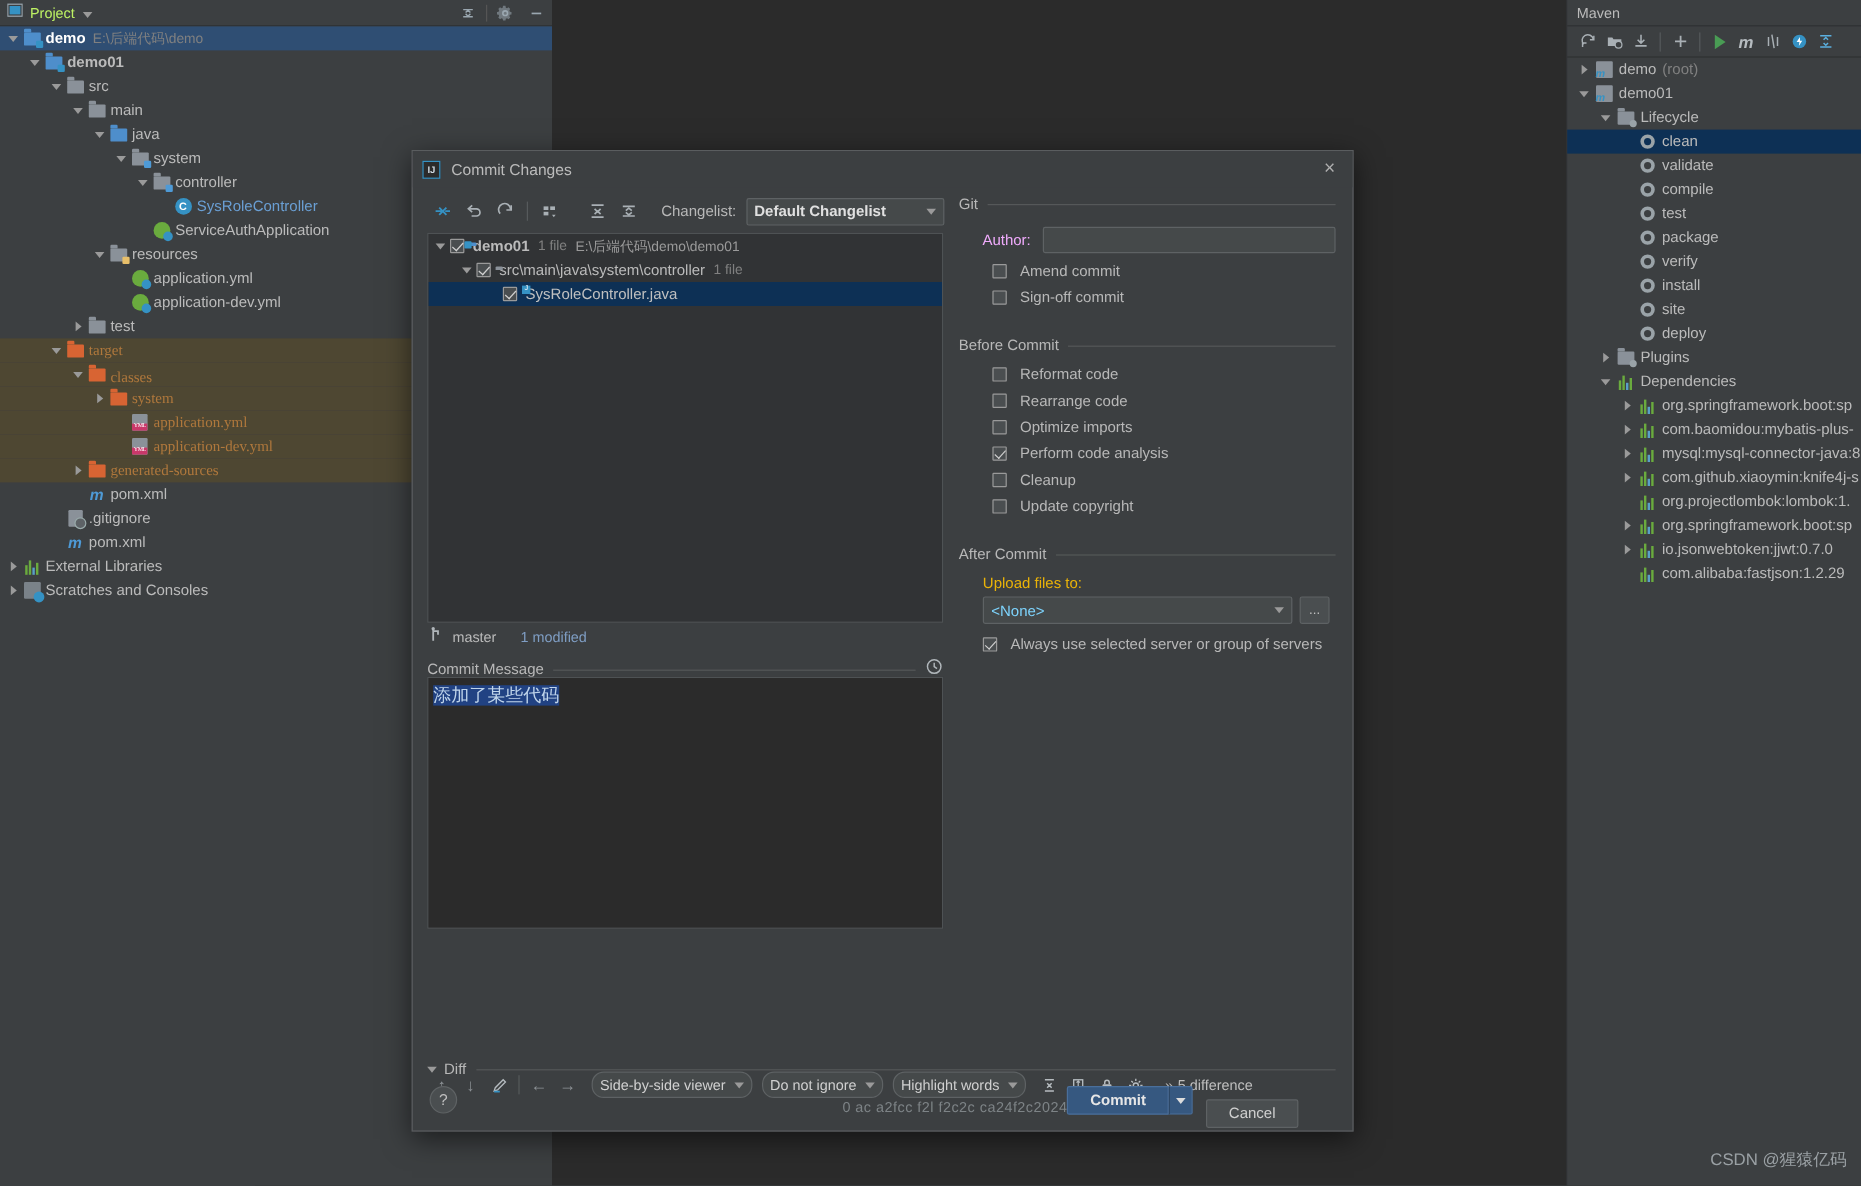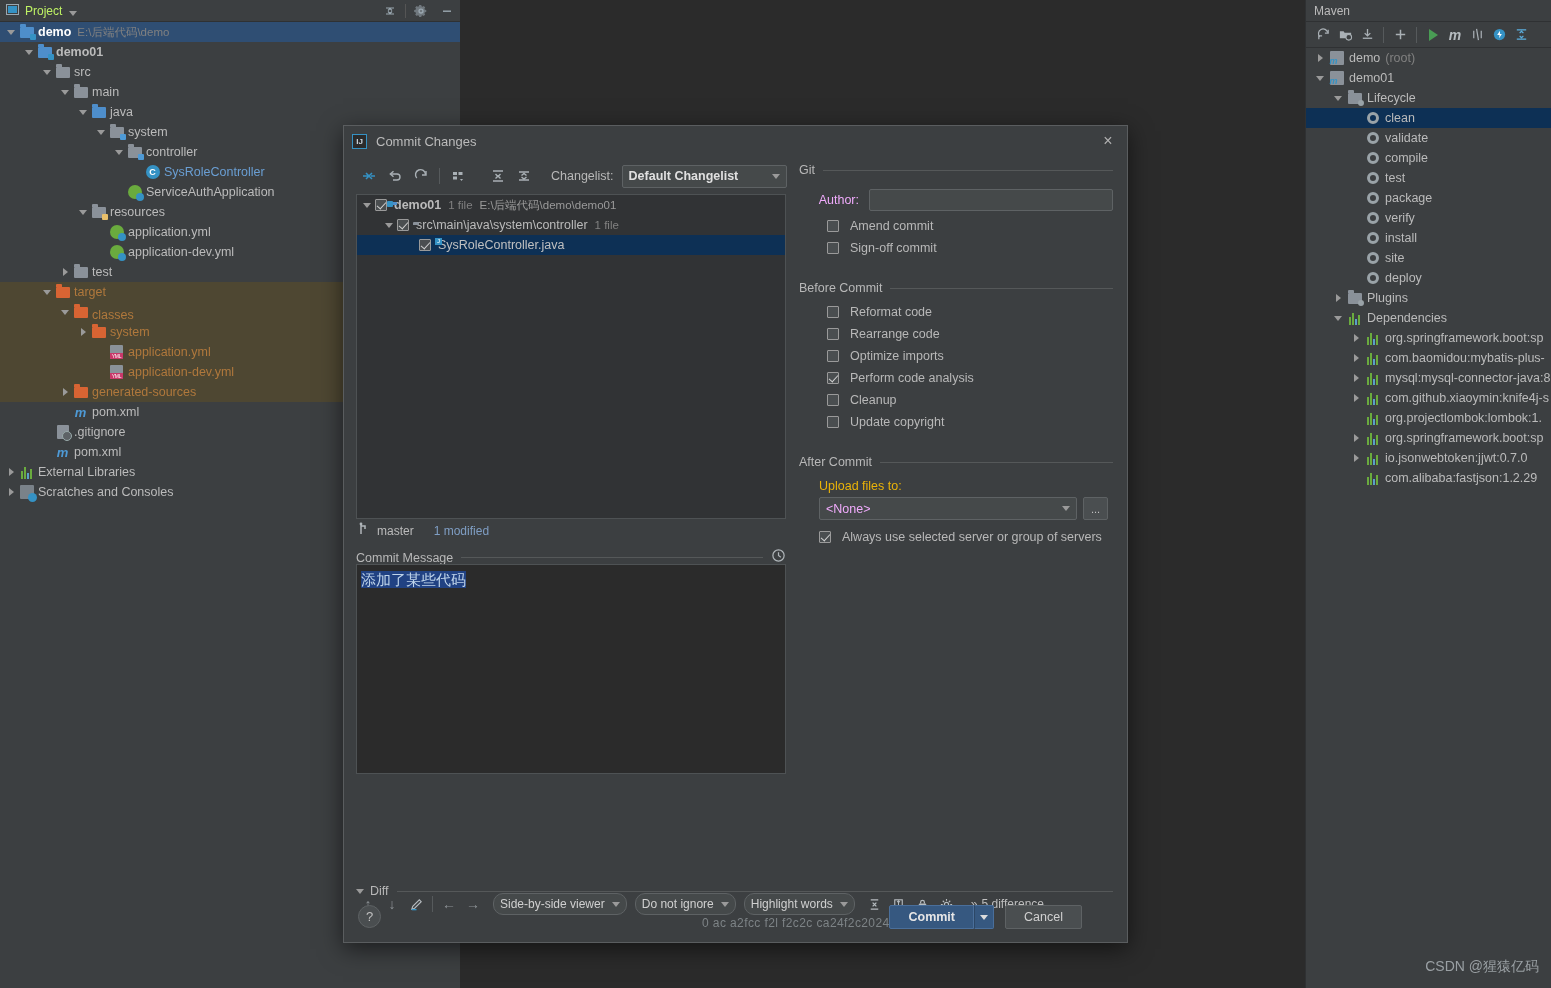--- a/index.html
+++ b/index.html
@@ -26,21 +26,21 @@
   .hdr-icons .ic { width:26px; height:22px; display:flex; align-items:center; justify-content:center; }
   .hdr-sep { width:1px; height:14px; background:#555; margin:0 2px; }
 
   .tree { position:absolute; top:22px; left:0; right:0; font-size:12.5px; color:#a9b7c6; }
   .trow { height:20px; display:flex; align-items:center; white-space:nowrap; padding-left:4px; }
   .trow .tw { width:14px; height:20px; display:flex; align-items:center; justify-content:center; flex:0 0 14px; }
   .trow .ticon { width:17px; height:20px; display:flex; align-items:center; justify-content:center; flex:0 0 17px; margin-right:3px;}
   .trow .tlabel { color:#bbbbbb; }
   .trow.sel-blue { background:#2f4e73; }
   .trow.sel-blue .tlabel { color:#ffffff; }
-  .trow.target-hl { background:#4e4732; }
+  .trow.target-hl { background:#4e4732;font-family:Liberation Serif, serif; }
   .tsub { color:#808080; font-size:11.5px; margin-left:6px; }
   .orange { color:#cc7832 !important; }
   .orange-dim { color:#b0783c !important; }
   .cyanish { color:#6a9fd4 !important; }
 
   .tri { width:0; height:0; border-style:solid; }
   .tri-down { border-width:5px 4px 0 4px; border-color:#9a9a9a transparent transparent transparent; }
   .tri-right{ border-width:4px 0 4px 5px; border-color:transparent transparent transparent #9a9a9a; }
 
   
@@ -126,21 +126,21 @@
   .field-row { display:flex; align-items:center; margin:12px 0 4px 0; }
   .field-label { color:#f0abfc; font-size:12.5px; width:60px; text-align:right; }
   .field-input { margin-left:10px; flex:1; height:22px; background:#45494a; border:1px solid #5e6264; border-radius:2px; }
   .cbrow { display:flex; align-items:center; height:22px; padding-left:28px; }
   .cbrow .lbl { color:#b8b8b8; font-size:12.5px; margin-left:7px; }
   .cbrow a { color:#4a88c7; font-size:12.5px; margin-left:6px; text-decoration:none; }
   .uplabel { color:#eab308; font-size:12.5px; margin:10px 0 4px 20px; }
   .upl-row { display:flex; align-items:center; margin-left:20px; }
   .upl-combo { width:258px; height:23px; background:#45494a; border:1px solid #5e6264; border-radius:2px;
      display:flex; align-items:center; padding:0 6px; }
-  .upl-combo span { color:#f0abfc; font-size:12.5px; }
+  .upl-combo span { color:#7dd3fc; font-size:12.5px; }
   .upl-combo .tri-down { margin-left:auto; }
   .upl-dots { width:25px; height:23px; margin-left:6px; background:#4a4e50; border:1px solid #5e6264;
      border-radius:2px; color:#c0c0c0; font-size:11px; display:flex; align-items:center; justify-content:center; }
 
   .diff-legend { position:absolute; left:355px; top:835px; right:14px; display:flex; align-items:center; }
   .diff-legend .lt { color:#b8b8b8; font-size:12.5px; margin-left:6px; }
   .diff-legend .ln { flex:1; height:1px; background:#555859; margin-left:8px; }
   .diff-toolbar { position:absolute; left:355px; top:860px; right:10px; height:26px; display:flex; align-items:center; }
   .dt-ic { width:24px; height:24px; display:flex; align-items:center; justify-content:center; color:#8d9296; font-size:14px; }
   .dt-sep { width:1px; height:16px; background:#565a5c; margin:0 4px; }
@@ -154,21 +154,21 @@
 
   .dlg-footer { position:absolute; left:0; right:0; bottom:0; height:48px; }
   .help-btn { position:absolute; left:14px; top:11px; width:23px; height:23px; border-radius:50%;
      background:#4a4e50; border:1px solid #5e6264; color:#c0c0c0; font-size:13px;
      display:flex; align-items:center; justify-content:center; }
   .commit-btn { position:absolute; right:133px; top:11px; height:24px; }
   .commit-main { display:inline-flex; align-items:center; justify-content:center; height:24px; padding:0 18px;
      background:#365880; border:1px solid #4a6f9b; border-radius:2px 0 0 2px; color:#e6e6e6; font-size:12.5px; font-weight:bold; }
   .commit-arrow { display:inline-flex; align-items:center; justify-content:center; height:24px; width:20px;
      background:#365880; border:1px solid #4a6f9b; border-left:1px solid #2c4766; border-radius:0 2px 2px 0; vertical-align:top; }
-  .cancel-btn { position:absolute; right:45px; top:11px; width:77px; height:24px; background:#4a4e50;
+  .cancel-btn { position:absolute; right:45px; top:22px; width:77px; height:24px; background:#4a4e50;
      border:1px solid #5e6264; border-radius:2px; color:#d0d0d0; font-size:12.5px;
      display:flex; align-items:center; justify-content:center; }
 
   
   .mvn { position:absolute; left:1305px; top:0; width:246px; height:988px; background:#3c3f41; border-left:1px solid #2f3133; }
   .mvn-hdr { height:22px; display:flex; align-items:center; padding-left:8px; border-bottom:1px solid #2f3133; }
   .mvn-hdr span { color:#bbbbbb; font-size:12px; }
   .mvn-tb { height:26px; display:flex; align-items:center; padding-left:6px; border-bottom:1px solid #2f3133; }
   .mvn-tb .ic { width:22px; height:24px; display:flex; align-items:center; justify-content:center; }
   .mvn-tree { font-size:12.5px; }

